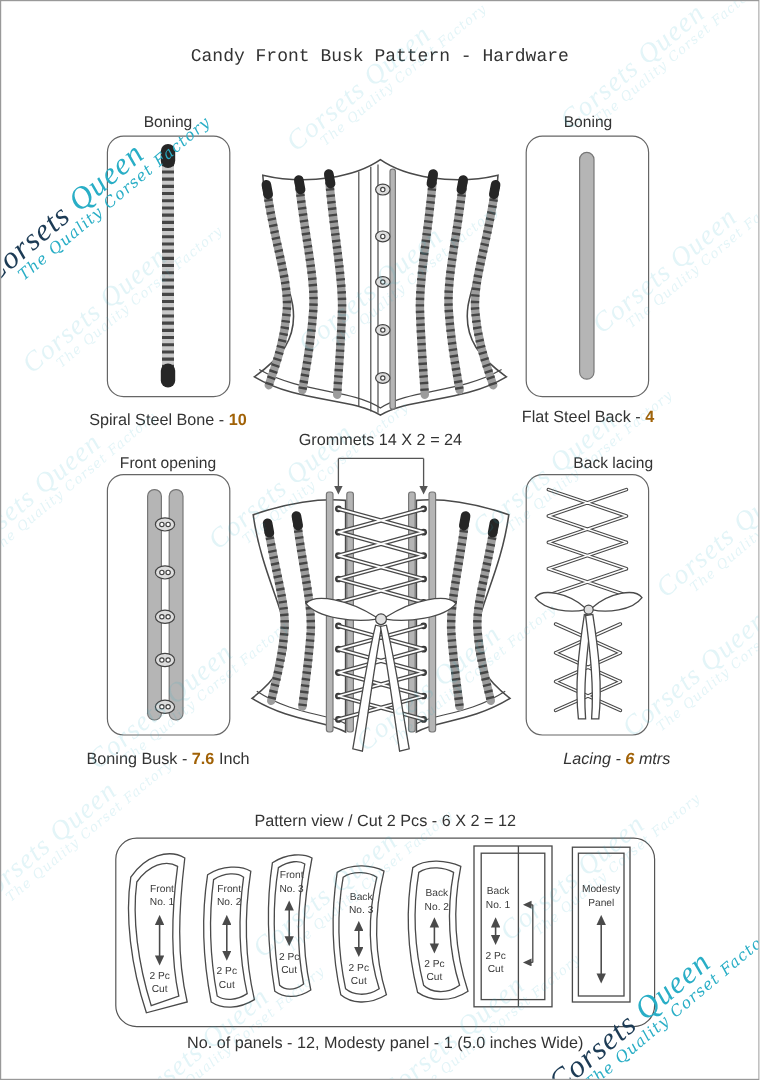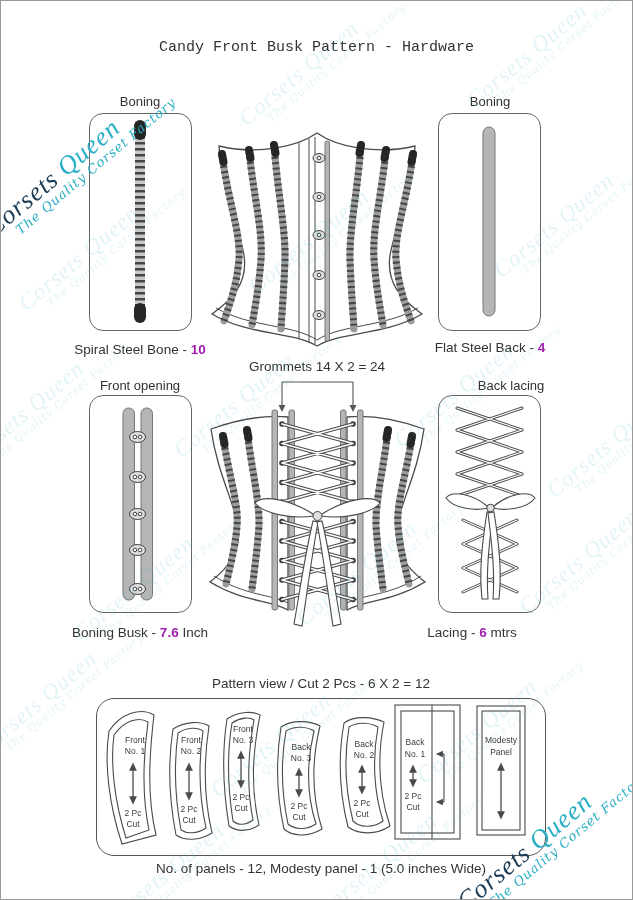--- a/index.html
+++ b/index.html
@@ -14,21 +14,21 @@
             margin:-4px 0 0 22px;color:#29aec6;letter-spacing:1px;}
   .wm-strong{opacity:1;}
   .wm-strong .wm-line1{font-size:26px;}
   .wm-strong .wm-corsets{color:#1c3b55;}
   .wm-strong .wm-queen{color:#29aec6;}
   .wm-strong .wm-line2{font-size:13px;}
   
   .title{position:absolute;left:0;right:0;top:38px;text-align:center;font-size:15px;color:#333;z-index:2;font-family:Liberation Mono, monospace;}
   .lbl{position:absolute;transform:translateX(-50%);font-size:13px;color:#333;z-index:2;white-space:nowrap;}
   .cap{position:absolute;transform:translateX(-50%);font-size:13.5px;color:#333;z-index:2;white-space:nowrap;}
-  .red{color:#a21caf;font-weight:bold;}
+  .red{color:#a16207;font-weight:bold;}
   
   .hwbox{position:absolute;width:103px;height:218px;border:1.2px solid #666;border-radius:14px;
          box-sizing:border-box;background:#fff;z-index:1;}
   .hwbox svg{position:absolute;left:0;top:0;}
   .csvg{position:absolute;z-index:1;}
   .pattern-box{position:absolute;left:95px;top:697px;width:450px;height:158px;border:1.2px solid #555;
                border-radius:18px;box-sizing:border-box;background:#fff;z-index:1;}
   .pc-text{font-size:8.5px;fill:#3b3b3b;text-anchor:middle;font-family:"Liberation Sans",sans-serif;}
   .outline{fill:#fff;stroke:#4a4a4a;stroke-width:1.3;}
   .thin{fill:none;stroke:#4a4a4a;stroke-width:1;}
@@ -233,21 +233,21 @@
         <path class="pcline" d="M48,110 C34,98 13,94 7,102 C15,113 37,115 49,112 Z"></path>
         <path class="pcline" d="M55,110 C69,98 90,94 96,102 C88,113 66,115 54,112 Z"></path>
         <path class="pcline" d="M48,116 C43,148 40,175 43,203 L49,203 C47,176 50,149 54,117 Z"></path>
         <path class="pcline" d="M55,116 C60,148 63,175 60,203 L54,203 C56,176 53,149 49,117 Z"></path>
         <circle cx="51.5" cy="112" r="3.8" fill="#e0e0e0" stroke="#444"></circle>
       </g>
     </svg>
   </div>
 
   <div class="cap" style="left:139px;top:624px;"><span>Boning Busk - </span><span class="red">7.6</span><span> Inch</span></div>
-  <div class="cap" style="left:471px;top:624px;"><span>Lacing - </span><span class="red">6</span><span> mtrs</span></div>
+  <div class="cap" style="left:513px;top:624px;font-style:italic;"><span>Lacing - </span><span class="red">6</span><span> mtrs</span></div>
 
   <div class="cap" style="left:320px;top:675px;font-size:13.5px;">Pattern view / Cut 2 Pcs - 6 X 2 = 12</div>
 
   <div class="pattern-box">
     <svg width="448" height="156" viewBox="0 0 448 156">
       <defs>
         <marker id="as" markerWidth="8" markerHeight="8" refX="2" refY="3" orient="auto">
             <path d="M6.5,0 L0,3 L6.5,6 Z" fill="#4a4a4a"></path>
           </marker>
         <marker id="ae" markerWidth="8" markerHeight="8" refX="4.5" refY="3" orient="auto">

